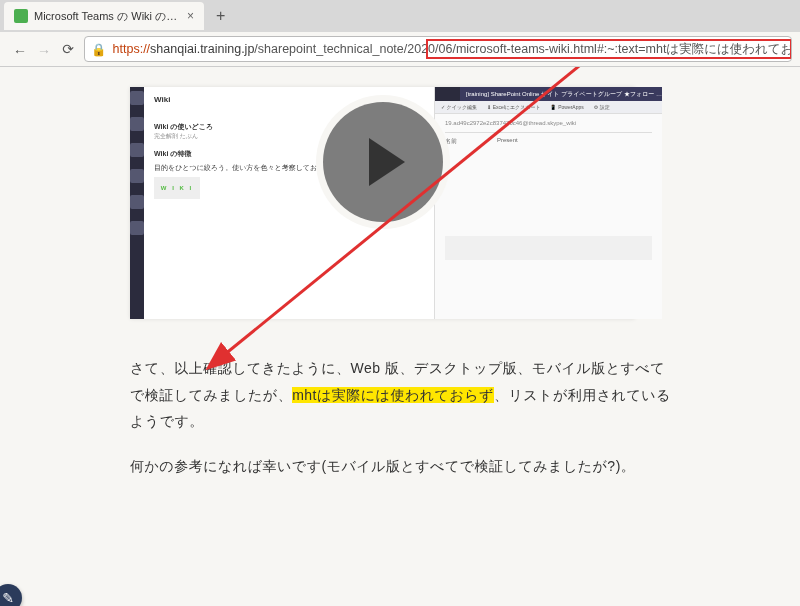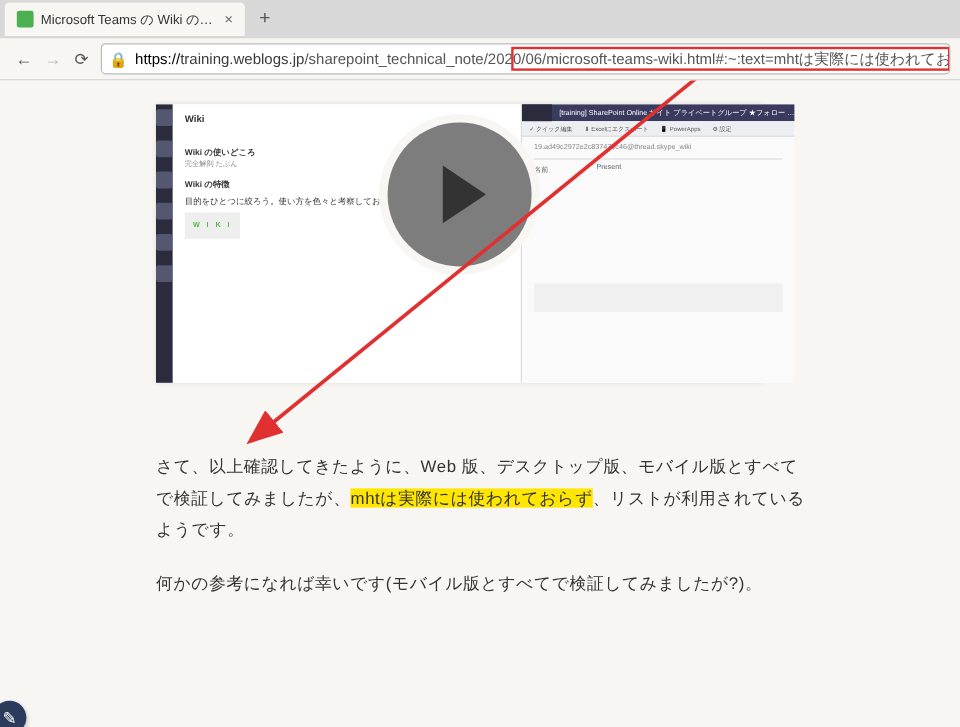--- a/index.html
+++ b/index.html
@@ -7,21 +7,21 @@
   .tab-strip { display:flex; align-items:center; height:32px; padding:0 4px; background:#d8d8d8; }
   .tab { display:flex; align-items:center; background:#f7f6f3; height:28px; padding:0 10px; border-radius:4px 4px 0 0; font-size:11px; color:#333; max-width:180px; }
   .tab .favicon{ width:14px; height:14px; background:#4caf50; border-radius:2px; margin-right:6px;}
   .tab .title{ white-space:nowrap; overflow:hidden; text-overflow:ellipsis; flex:1;}
   .tab .close{ margin-left:8px; color:#666; font-size:12px;}
   .newtab{ margin-left:6px; color:#555; font-size:16px; padding:0 6px;}
   .nav-row { display:flex; align-items:center; height:34px; padding:0 8px; background:#f7f6f3;}
   .nav-btn{ width:24px; text-align:center; color:#555; font-size:14px;}
   .addr-bar{ flex:1; display:flex; align-items:center; height:24px; border:1px solid #bbb; border-radius:4px; margin-left:4px; background:#fff; padding:0 6px; font-size:12.5px; color:#3b3b3b; white-space:nowrap; overflow:hidden; position:relative;}
   .addr-bar .lock{ margin-right:6px; color:#666;}
-  .addr-bar .url-host{ color:#000000;}
+  .addr-bar .url-host{ color:#c2410c;}
   .addr-bar .url-path{ color:#555;}
   .url-highlight-box{ position:absolute; border:2px solid #e03030; top:2px; bottom:2px; right:-1px; width:362px; pointer-events:none;}
 
   .page { padding:20px 124px 24px 130px; background:#f7f6f3; position:relative;}
   .video-thumb{ position:relative; width:505px; height:232px; background:#fff; box-shadow:0 0 4px rgba(0,0,0,0.1); display:flex;justify-content:space-between;}
   .video-left{ width:30px; background:#2b2b3d; display:flex; flex-direction:column; align-items:center; padding-top:4px; gap:12px;}
   .video-left .sq{ width:14px; height:14px; background:#555770; border-radius:2px;}
   .video-main{ flex:1; display:flex;}
   .wiki-pane{ width:270px; padding:8px 10px; font-size:7px; color:#333; background:#fff;}
   .wiki-pane .hdr{ font-weight:bold; font-size:8px;}
@@ -34,21 +34,21 @@
   .sp-logo{ width:25px; height:14px; background:#2b2b3d;}
   .sp-title{ color:#fff; font-size:6px; margin-left:6px; flex:1; white-space:nowrap; overflow:hidden;}
   .sp-tool{ height:12px; background:#edeef2; border-bottom:1px solid #ddd; font-size:5px; color:#555; display:flex; align-items:center; padding-left:6px; gap:10px;}
   .sp-body{ padding:6px 10px; font-size:6px; color:#666;}
   .circle-border{ position:absolute; width:134px; height:134px; border-radius:50%; background:#f7f6f3; left:186px; top:8px; display:flex; align-items:center; justify-content:center;}
   .play-circle{ width:120px; height:120px; border-radius:50%; background:#7d7d7d; display:flex; align-items:center; justify-content:center;}
   .play-tri{ width:0; height:0; border-left:36px solid #333; border-top:24px solid transparent; border-bottom:24px solid transparent; margin-left:8px;}
 
   .arrow-svg{ position:absolute; left:0; top:0; pointer-events:none;}
 
-  .blog-text{ margin-top:56px; font-size:14px; color:#333; line-height:1.9; letter-spacing:0.5px;}
+  .blog-text{ margin-top:36px; font-size:14px; color:#333; line-height:1.9; letter-spacing:0.5px;}
   .blog-text p{ margin:0 0 18px 0;}
   .hl{ background:#ffe600;}
 
   .assist-bubble{ position:fixed; left:0; bottom:0; width:28px; height:28px; border-radius:50%; background:#2b3b5b; color:#fff; display:flex; align-items:center; justify-content:center; font-size:14px; box-shadow:0 2px 4px rgba(0,0,0,0.3); transform:translate(-6px,6px);}
 </style>
 </head>
 <body>
 
 <div class="browser-chrome">
   <div class="tab-strip">
@@ -59,21 +59,21 @@
     </div>
     <div class="newtab">+</div>
   </div>
   <div class="nav-row">
     <div class="nav-btn">←</div>
     <div class="nav-btn" style="color:#bbb">→</div>
     <div class="nav-btn">⟳</div>
     <div class="addr-bar">
       <span class="lock">🔒</span>
       <span class="url-host">https://</span>
-        <span>training.weblogs.jp</span>
+        <span>shanqiai.training.jp</span>
         <span class="url-path">/sharepoint_technical_note/2020/06/microsoft-teams-wiki.html#:~:text=mhtは実際には使われておらず</span>
       <div class="url-highlight-box"></div>
     </div>
   </div>
 </div>
 
 <div class="page">
 
   <div class="video-thumb">
     <div class="video-left">

